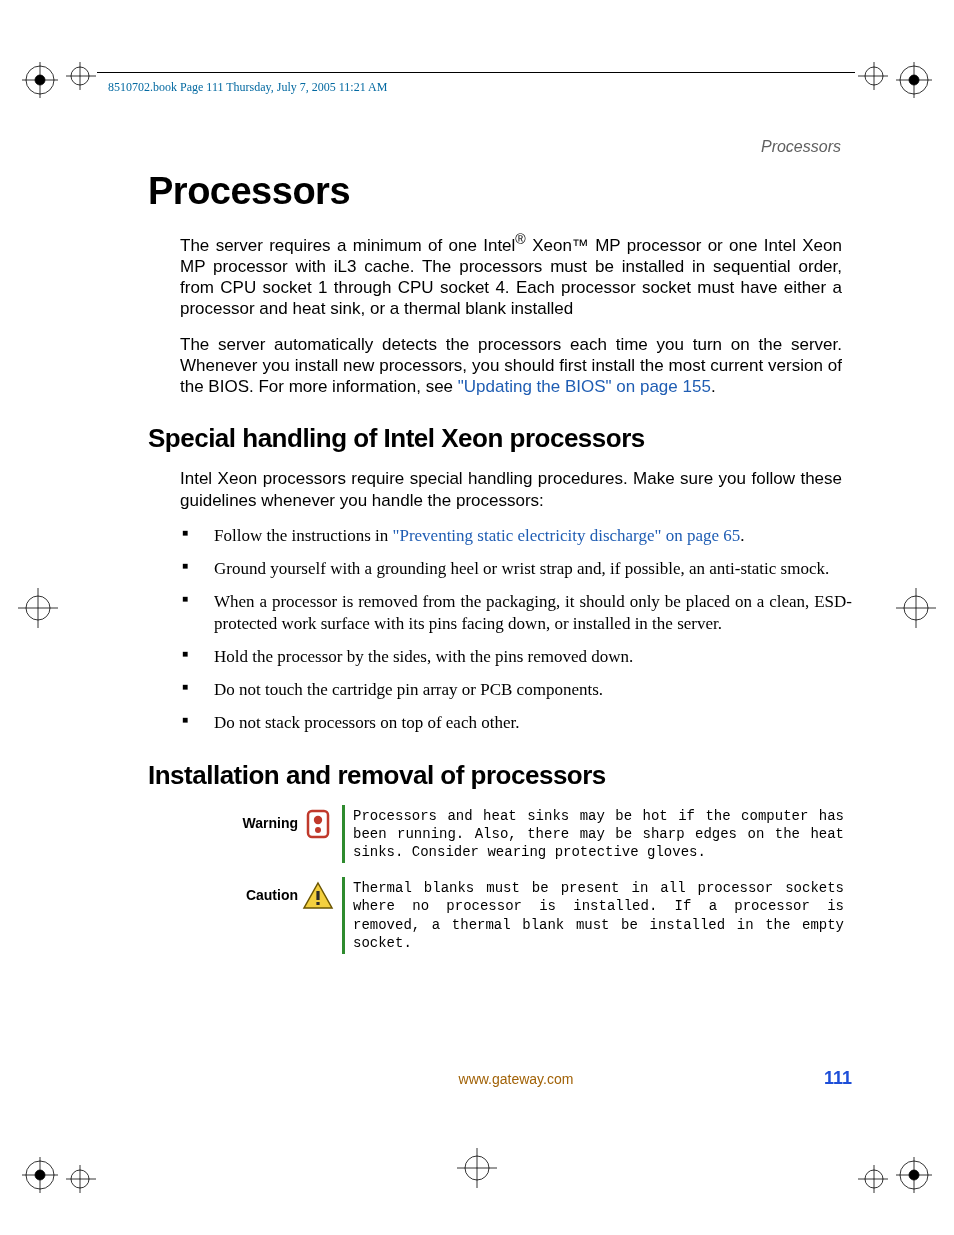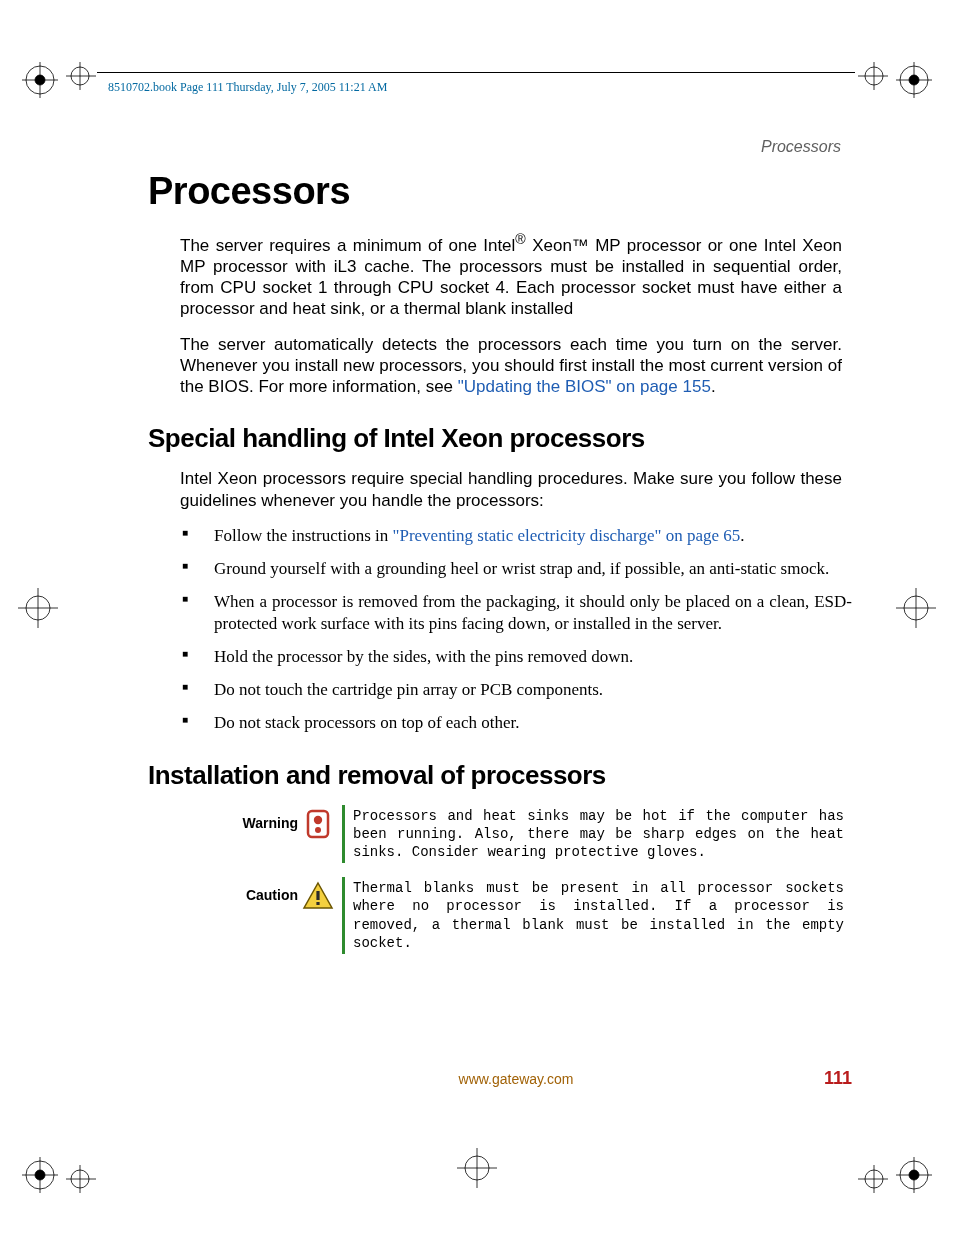--- a/index.html
+++ b/index.html
@@ -155,21 +155,21 @@
   .footer .url {
     font-family: Arial, Helvetica, sans-serif;
     font-size: 14px;
     color: #a16207;
     margin: 0 auto;
   }
   .footer .pagenum {
     font-family: Arial, Helvetica, sans-serif;
     font-weight: bold;
     font-size: 18px;
-    color: #b91c1c;
+    color: #1d4ed8;
   }
 </style>
 </head>
 <body>
 
 <div class="page">
 
   <div class="crop" style="left:22px; top:62px;">
     <svg width="80" height="80">
         <g stroke="#000" stroke-width="0.8" fill="none">

